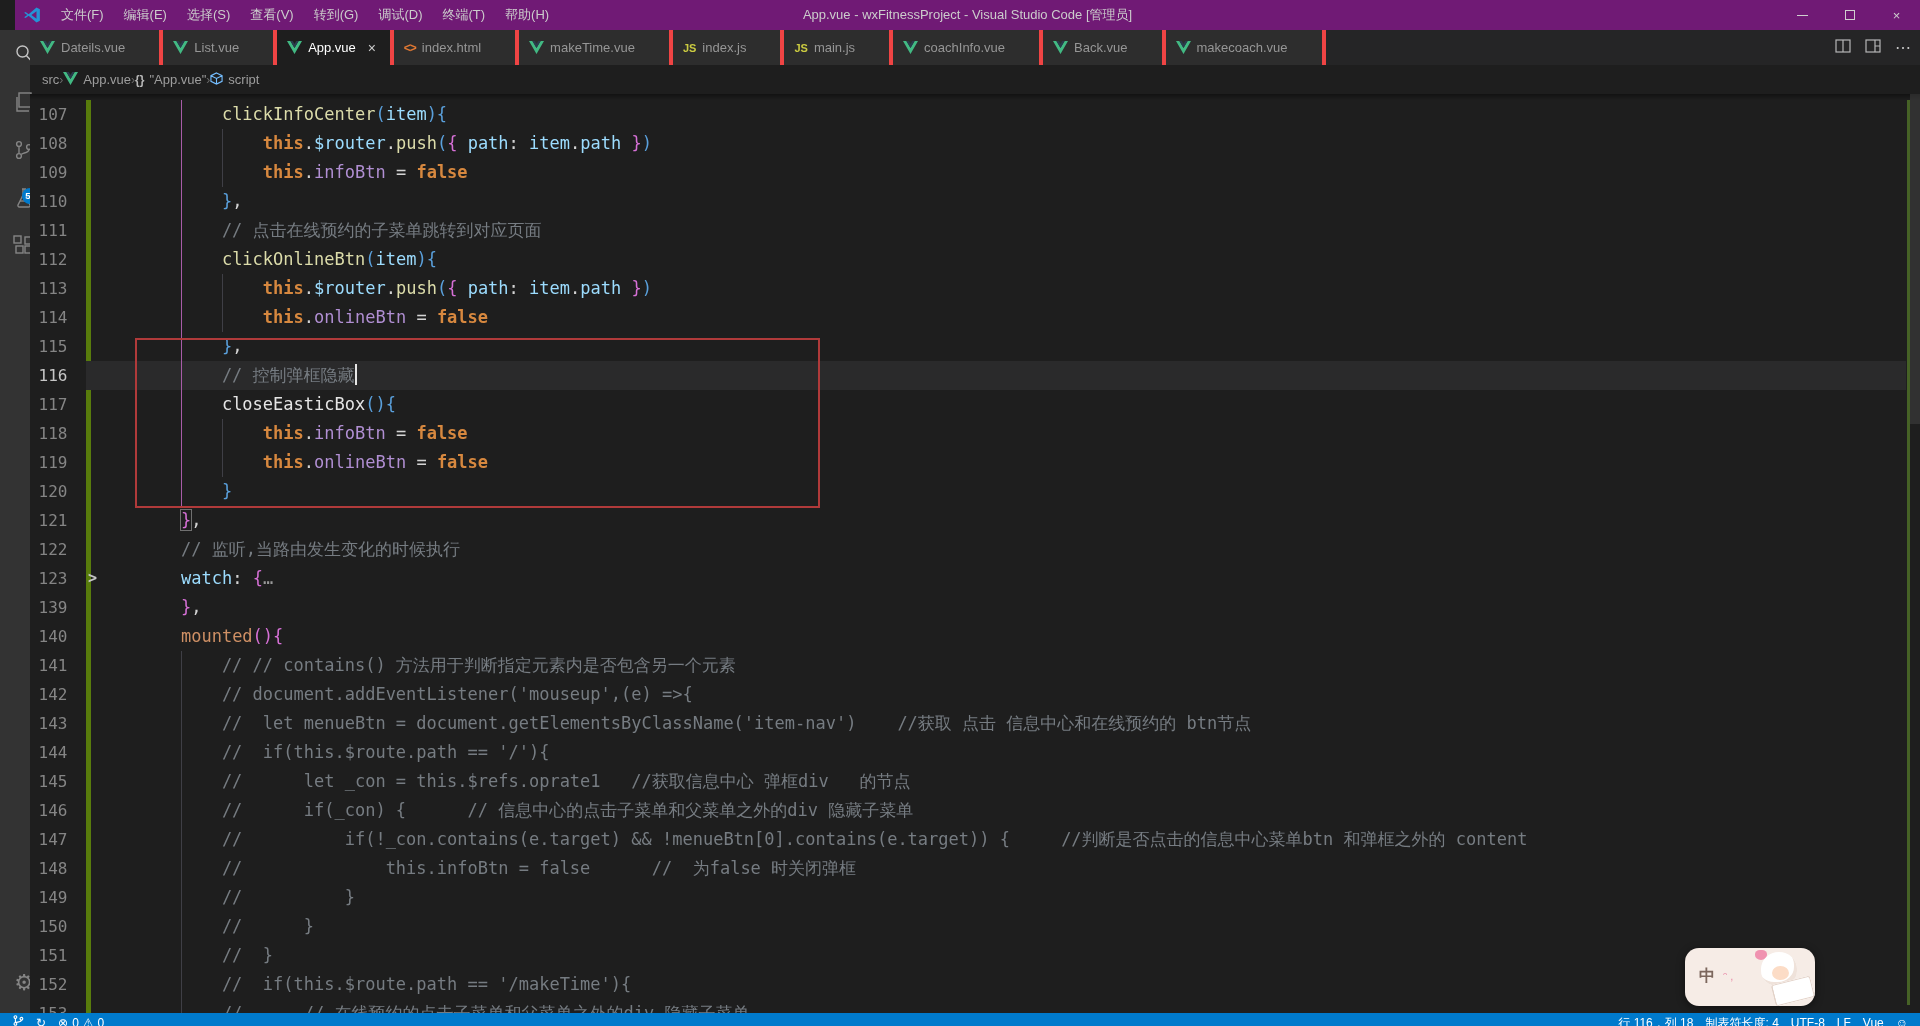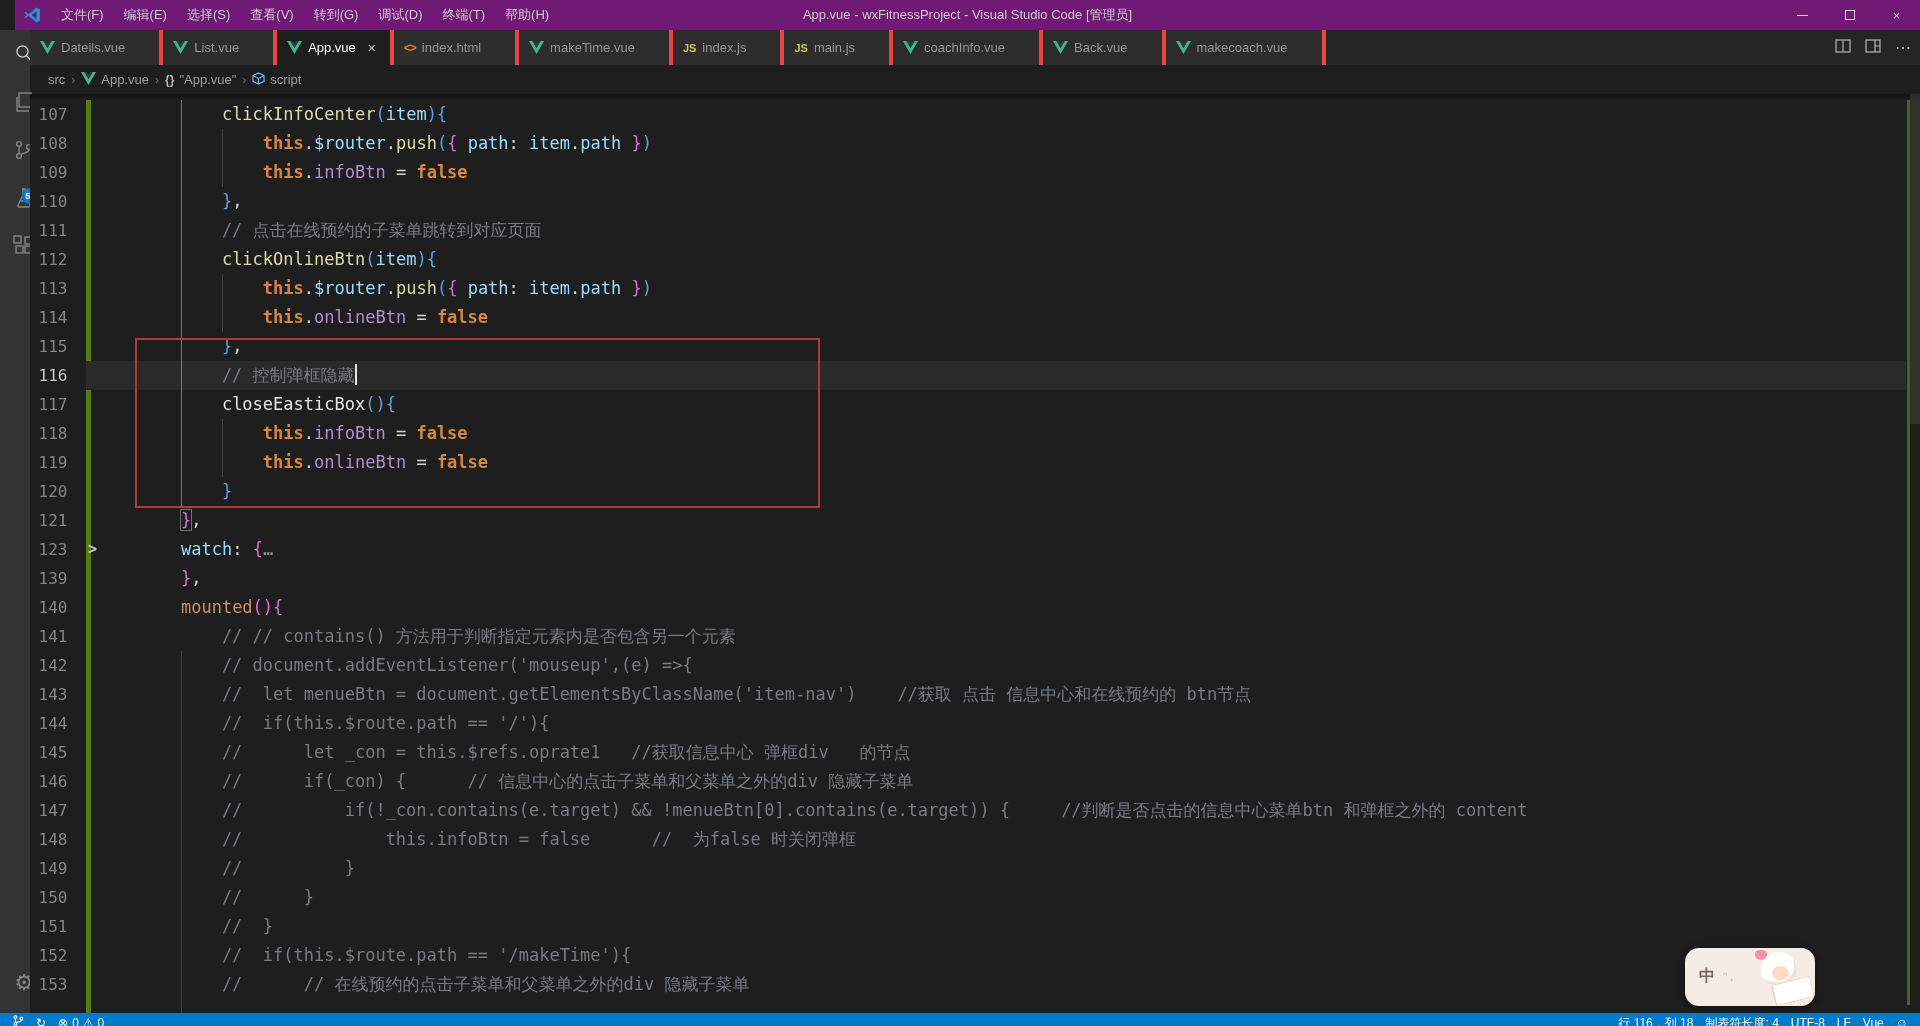--- a/index.html
+++ b/index.html
@@ -35,21 +35,21 @@
   .tab .ticon { margin-right:6px; display:flex; align-items:center; }
   .tab .close { margin-left:8px; width:16px; text-align:center; color:#cccccc; font-size:14px; }
   .tab .close-spacer { margin-left:8px; width:16px; }
   .html-ico { color:#e37933; font-weight:bold; font-size:12px; letter-spacing:-1px; }
   .js-ico { color:#cbcb41; font-weight:bold; font-size:11px; }
   .tab-actions { position:absolute; right:8px; top:0; height:35px; display:flex; align-items:center; gap:14px; color:#b6b6b6; }
   .tab-actions svg { stroke:currentColor; fill:none; stroke-width:1.2; }
   .dots { font-size:16px; letter-spacing:1px; color:#c5c5c5; }
 
   .breadcrumb { height:29px; background:#1e1e1e; display:flex; align-items:center; font-size:13px;
-                color:#9d9d9d; padding-left:18px; gap:6px; flex:none; }
+                color:#9d9d9d; padding-left:12px; flex:none; }
   .bc-sep { color:#6a6a6a; font-size:12px; }
   .bc-item { display:flex; align-items:center; gap:5px; }
   .bc-braces { color:#b7b7b7; font-size:12px; font-weight:bold; }
 
   .editor { position:relative; flex:1; overflow:hidden; background:#1e1e1e; }
   .code-lines { position:absolute; inset:0; padding-top:6px;
                 font-family:"DejaVu Sans Mono", monospace; font-size:17px; }
   .line { height:29px; line-height:29px; white-space:pre; display:flex; position:relative; }
   .linehl { position:absolute; left:56px; right:14px; top:0; bottom:0; background:#2a2a2b; }
   .num { width:46px; text-align:center; color:#858585; font-size:16px; flex:none; position:relative; }
@@ -308,20 +308,21 @@
           <div class="line"><div class="num">112</div><div class="gut2"></div><div class="code"><span style="color: rgb(212, 212, 212);">        </span><span style="color: rgb(220, 220, 170);">clickOnlineBtn</span><span style="color: rgb(90, 160, 220);">(</span><span style="color: rgb(156, 220, 254);">item</span><span style="color: rgb(90, 160, 220);">){</span></div></div>
           <div class="line"><div class="num">113</div><div class="gut2"></div><div class="code"><span style="color: rgb(212, 212, 212);">            </span><span class="tok-kw" style="color: rgb(215, 136, 63);">this</span><span style="color: rgb(212, 212, 212);">.</span><span style="color: rgb(156, 220, 254);">$router</span><span style="color: rgb(212, 212, 212);">.</span><span style="color: rgb(220, 220, 170);">push</span><span style="color: rgb(90, 160, 220);">(</span><span style="color: rgb(214, 112, 214);">{</span><span style="color: rgb(212, 212, 212);"> </span><span style="color: rgb(156, 220, 254);">path</span><span style="color: rgb(212, 212, 212);">: </span><span style="color: rgb(156, 220, 254);">item</span><span style="color: rgb(212, 212, 212);">.</span><span style="color: rgb(156, 220, 254);">path</span><span style="color: rgb(212, 212, 212);"> </span><span style="color: rgb(214, 112, 214);">}</span><span style="color: rgb(90, 160, 220);">)</span></div></div>
           <div class="line"><div class="num">114</div><div class="gut2"></div><div class="code"><span style="color: rgb(212, 212, 212);">            </span><span class="tok-kw" style="color: rgb(215, 136, 63);">this</span><span style="color: rgb(212, 212, 212);">.</span><span style="color: rgb(177, 143, 211);">onlineBtn</span><span style="color: rgb(212, 212, 212);"> = </span><span class="tok-kw" style="color: rgb(215, 136, 63);">false</span></div></div>
           <div class="line"><div class="num">115</div><div class="gut2"></div><div class="code"><span style="color: rgb(212, 212, 212);">        </span><span style="color: rgb(90, 160, 220);">}</span><span style="color: rgb(212, 212, 212);">,</span></div></div>
           <div class="line cur"><div class="linehl"></div><div class="num">116</div><div class="gut2"></div><div class="code"><span style="color: rgb(118, 124, 130);">        // 控制弹框隐藏</span><span class="cursor"></span></div></div>
           <div class="line"><div class="num">117</div><div class="gut2"></div><div class="code"><span style="color: rgb(212, 212, 212);">        </span><span style="color: #e5e5e5;">closeEasticBox</span><span style="color: rgb(90, 160, 220);">(){</span></div></div>
           <div class="line"><div class="num">118</div><div class="gut2"></div><div class="code"><span style="color: rgb(212, 212, 212);">            </span><span class="tok-kw" style="color: rgb(215, 136, 63);">this</span><span style="color: rgb(212, 212, 212);">.</span><span style="color: rgb(177, 143, 211);">infoBtn</span><span style="color: rgb(212, 212, 212);"> = </span><span class="tok-kw" style="color: rgb(215, 136, 63);">false</span></div></div>
           <div class="line"><div class="num">119</div><div class="gut2"></div><div class="code"><span style="color: rgb(212, 212, 212);">            </span><span class="tok-kw" style="color: rgb(215, 136, 63);">this</span><span style="color: rgb(212, 212, 212);">.</span><span style="color: rgb(177, 143, 211);">onlineBtn</span><span style="color: rgb(212, 212, 212);"> = </span><span class="tok-kw" style="color: rgb(215, 136, 63);">false</span></div></div>
           <div class="line"><div class="num">120</div><div class="gut2"></div><div class="code"><span style="color: rgb(212, 212, 212);">        </span><span style="color: rgb(90, 160, 220);">}</span></div></div>
           <div class="line"><div class="num">121</div><div class="gut2"></div><div class="code"><span style="color: rgb(212, 212, 212);">    </span><span class="tok-bx" style="color: rgb(214, 112, 214);">}</span><span style="color: rgb(212, 212, 212);">,</span></div></div>
+          <div class="line"><div class="num">122</div><div class="gut2"></div><div class="code"><span style="color: rgb(118, 124, 130);">    // 监听,当路由发生变化的时候执行</span></div></div>
           <div class="line"><div class="num">123</div><div class="gut2"><span class="fold-arrow">&gt;</span></div><div class="code"><span style="color: rgb(212, 212, 212);">    </span><span style="color: rgb(156, 220, 254);">watch</span><span style="color: rgb(212, 212, 212);">: </span><span style="color: rgb(214, 112, 214);">{</span><span style="color: rgb(153, 153, 153);">…</span></div></div>
           <div class="line"><div class="num">139</div><div class="gut2"></div><div class="code"><span style="color: rgb(212, 212, 212);">    </span><span style="color: rgb(214, 112, 214);">}</span><span style="color: rgb(212, 212, 212);">,</span></div></div>
           <div class="line"><div class="num">140</div><div class="gut2"></div><div class="code"><span style="color: rgb(212, 212, 212);">    </span><span style="color: rgb(207, 144, 101);">mounted</span><span style="color: rgb(214, 112, 214);">(){</span></div></div>
           <div class="line"><div class="num">141</div><div class="gut2"></div><div class="code"><span style="color: rgb(118, 124, 130);">        // // contains() 方法用于判断指定元素内是否包含另一个元素</span></div></div>
           <div class="line"><div class="num">142</div><div class="gut2"></div><div class="code"><span style="color: rgb(118, 124, 130);">        // document.addEventListener('mouseup',(e) =&gt;{</span></div></div>
           <div class="line"><div class="num">143</div><div class="gut2"></div><div class="code"><span style="color: rgb(118, 124, 130);">        //  let menueBtn = document.getElementsByClassName('item-nav')    //获取 点击 信息中心和在线预约的 btn节点</span></div></div>
           <div class="line"><div class="num">144</div><div class="gut2"></div><div class="code"><span style="color: rgb(118, 124, 130);">        //  if(this.$route.path == '/'){</span></div></div>
           <div class="line"><div class="num">145</div><div class="gut2"></div><div class="code"><span style="color: rgb(118, 124, 130);">        //      let _con = this.$refs.oprate1   //获取信息中心 弹框div   的节点</span></div></div>
           <div class="line"><div class="num">146</div><div class="gut2"></div><div class="code"><span style="color: rgb(118, 124, 130);">        //      if(_con) {      // 信息中心的点击子菜单和父菜单之外的div 隐藏子菜单</span></div></div>
           <div class="line"><div class="num">147</div><div class="gut2"></div><div class="code"><span style="color: rgb(118, 124, 130);">        //          if(!_con.contains(e.target) &amp;&amp; !menueBtn[0].contains(e.target)) {     //判断是否点击的信息中心菜单btn 和弹框之外的 content</span></div></div>

